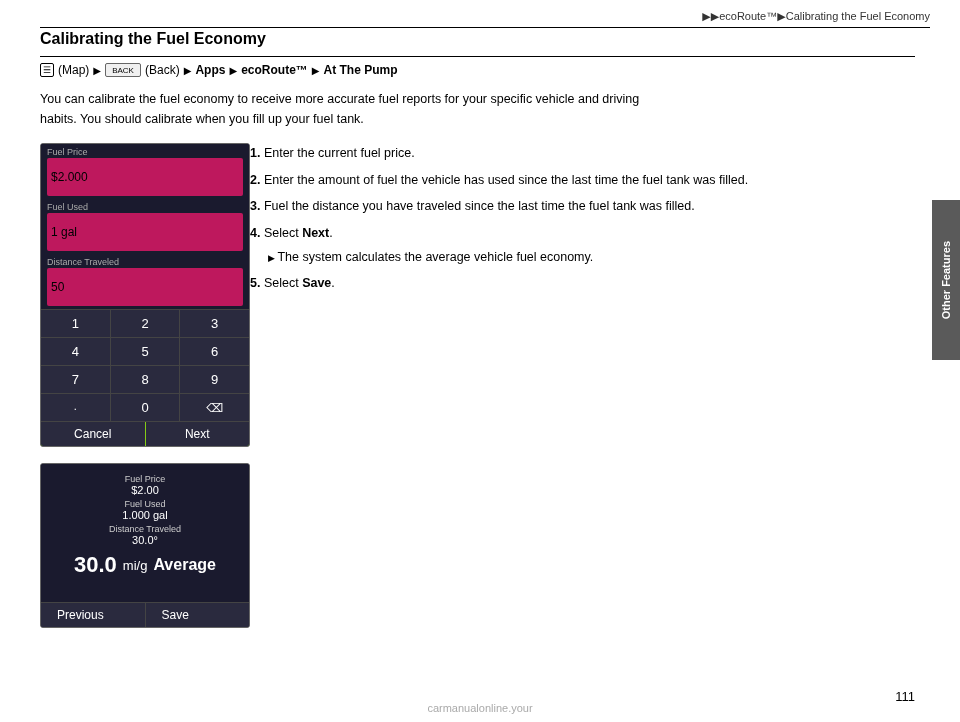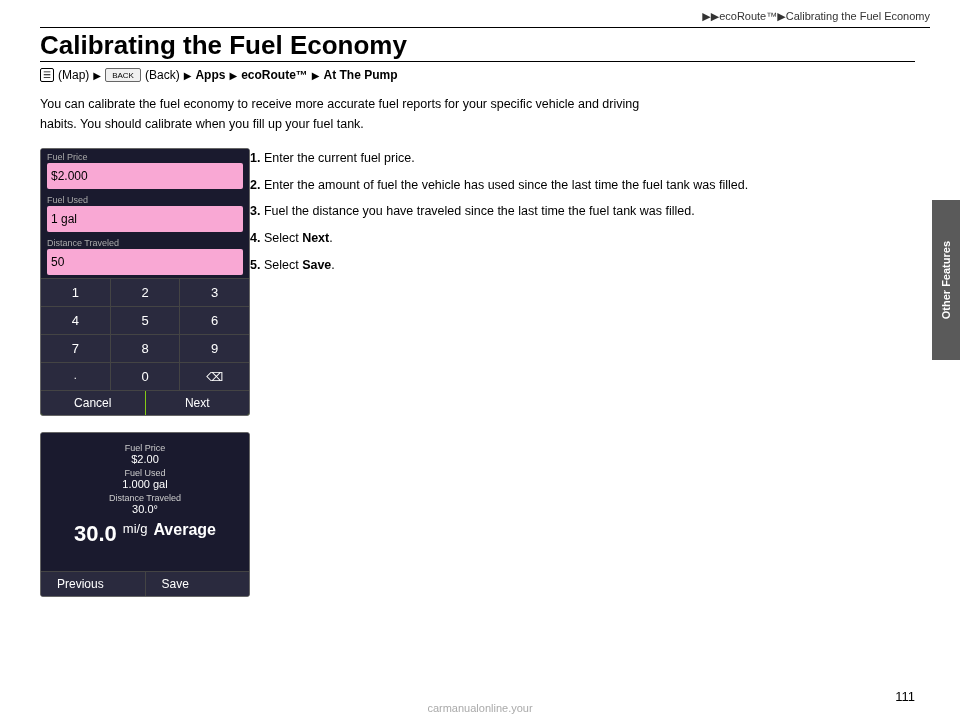--- a/index.html
+++ b/index.html
@@ -63,24 +63,24 @@
     
     .main-content {
       position: absolute;
       top: 30px;
       left: 40px;
       right: 45px;
       bottom: 40px;
     }
 
     .section-title {
-      font-size: 26px;
+      font-size: 16px;
       font-weight: bold;
       margin-bottom: 6px;
-      padding-bottom: 0;
+      padding-bottom: 8px;
       border-bottom: 1px solid #000;
     }
 
     .breadcrumb {
       font-size: 12px;
       margin-bottom: 12px;
       display: flex;
       align-items: center;
       gap: 4px;
       flex-wrap: wrap;
@@ -153,24 +153,24 @@
     .form-field {
       background: #1a1a2e;
       padding: 3px 6px;
     }
     .form-field-label {
       font-size: 9px;
       color: #aaa;
       margin-bottom: 1px;
     }
     .form-field-value {
-      background: #f9a8d4;
+      background: #be185d;
       color: #000;
       font-size: 12px;
-      padding: 6px 4px;
+      padding: 12px 4px;
       min-height: 18px;
       width: 100%;
       border-radius: 2px;
     }
 
     .keypad {
       display: grid;
       grid-template-columns: repeat(3, 1fr);
       gap: 1px;
       background: #444;
@@ -240,21 +240,21 @@
       font-size: 11px;
       color: #fff;
       margin-bottom: 3px;
     }
     .summary-big {
       font-size: 22px;
       font-weight: bold;
       color: #fff;
       margin: 6px 0;
       display: flex;
-      align-items: flex-start;
+      align-items: center;
       justify-content: center;
       gap: 6px;
     }
     .summary-big-unit {
       font-size: 13px;
       font-weight: normal;
     }
     .summary-big-label {
       font-size: 16px;
       font-weight: bold;
@@ -412,20 +412,21 @@
       </div>
 
     </div>
 
     <div class="instructions-col">
       <ol>
         <li>Enter the current fuel price.</li>
         <li>Enter the amount of fuel the vehicle has used since the last time the fuel tank was filled.</li>
         <li>Fuel the distance you have traveled since the last time the fuel tank was filled.</li>
         <li>Select <strong>Next</strong>.
+          <div class="sub-item">The system calculates the average vehicle fuel economy.</div>
         </li>
         <li>Select <strong>Save</strong>.</li>
       </ol>
     </div>
 
   </div>
 
 </div>
 
 <div class="watermark">carmanualonline.your</div>

